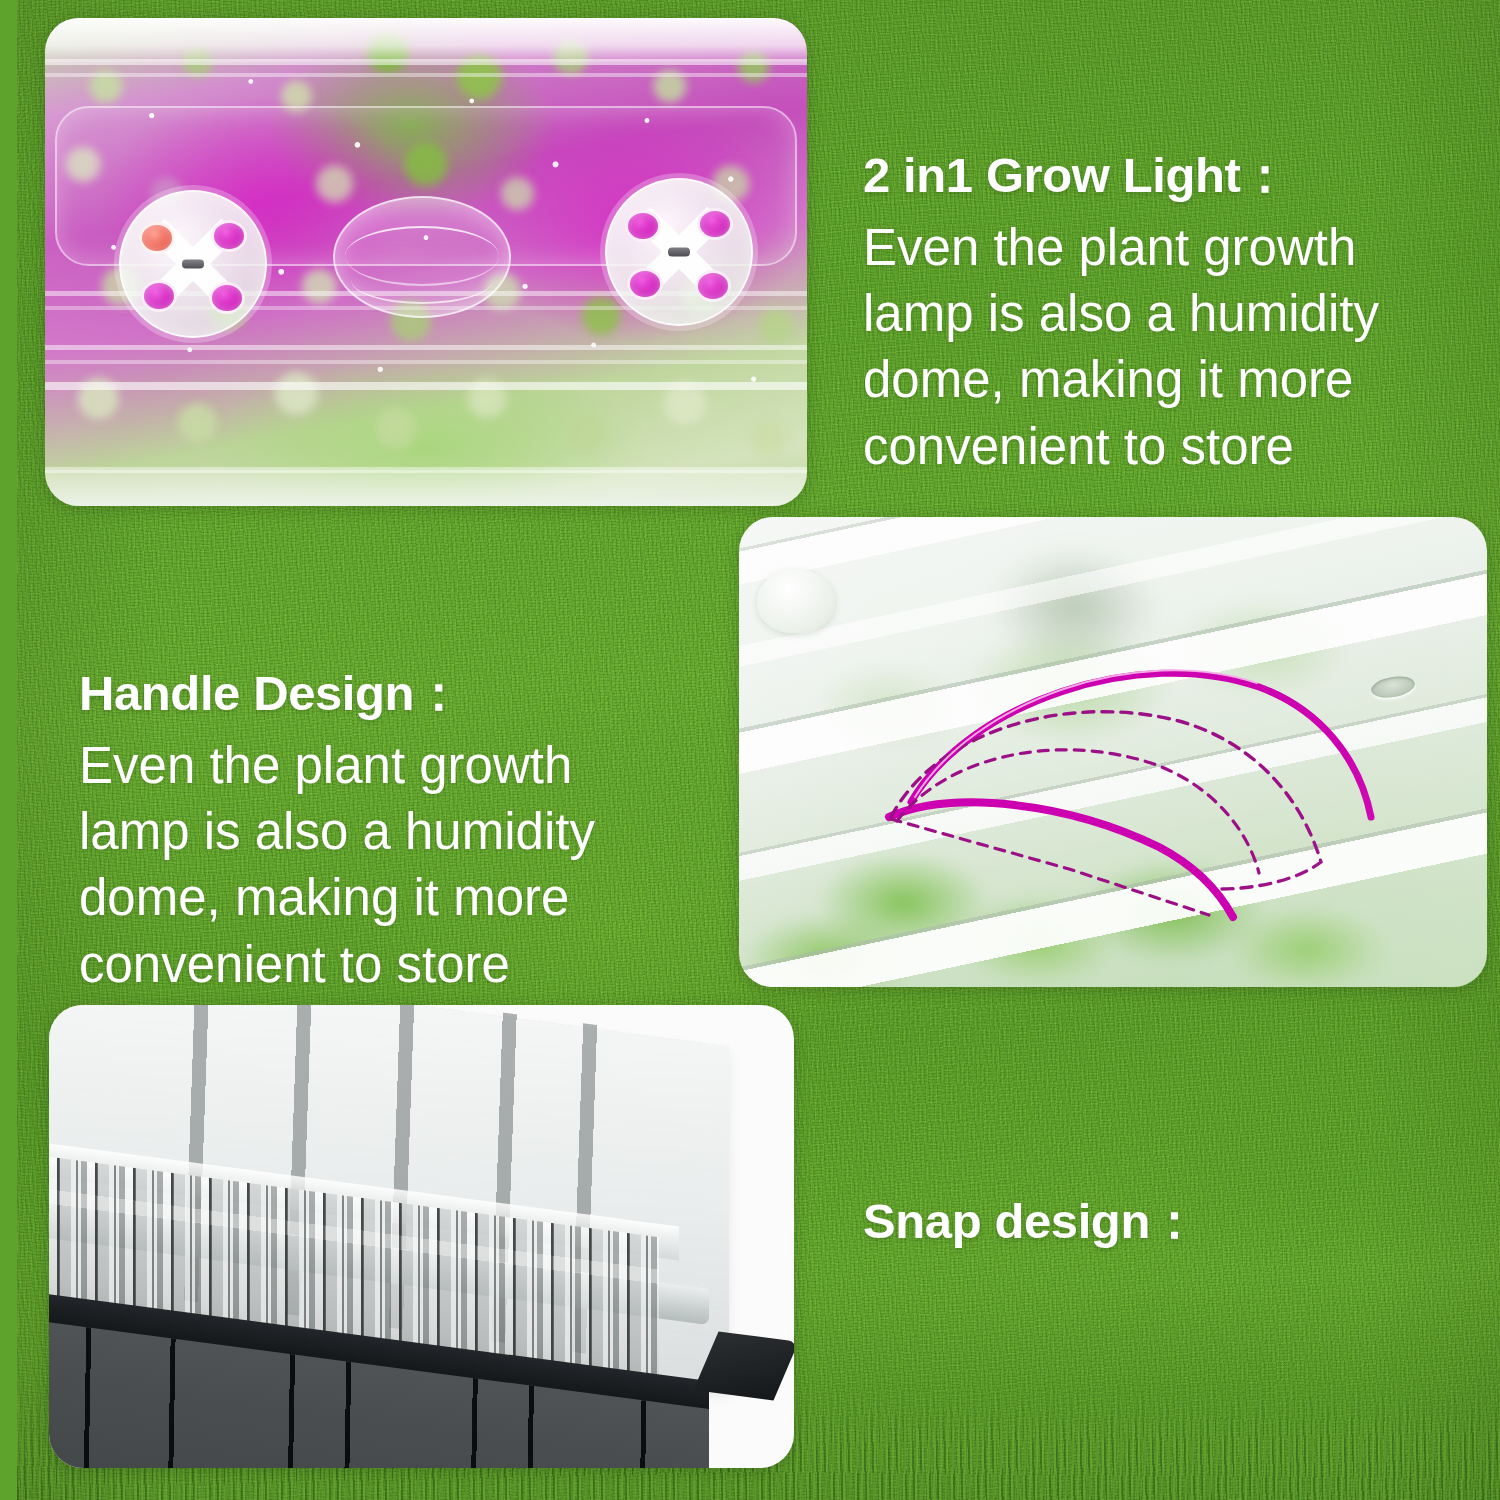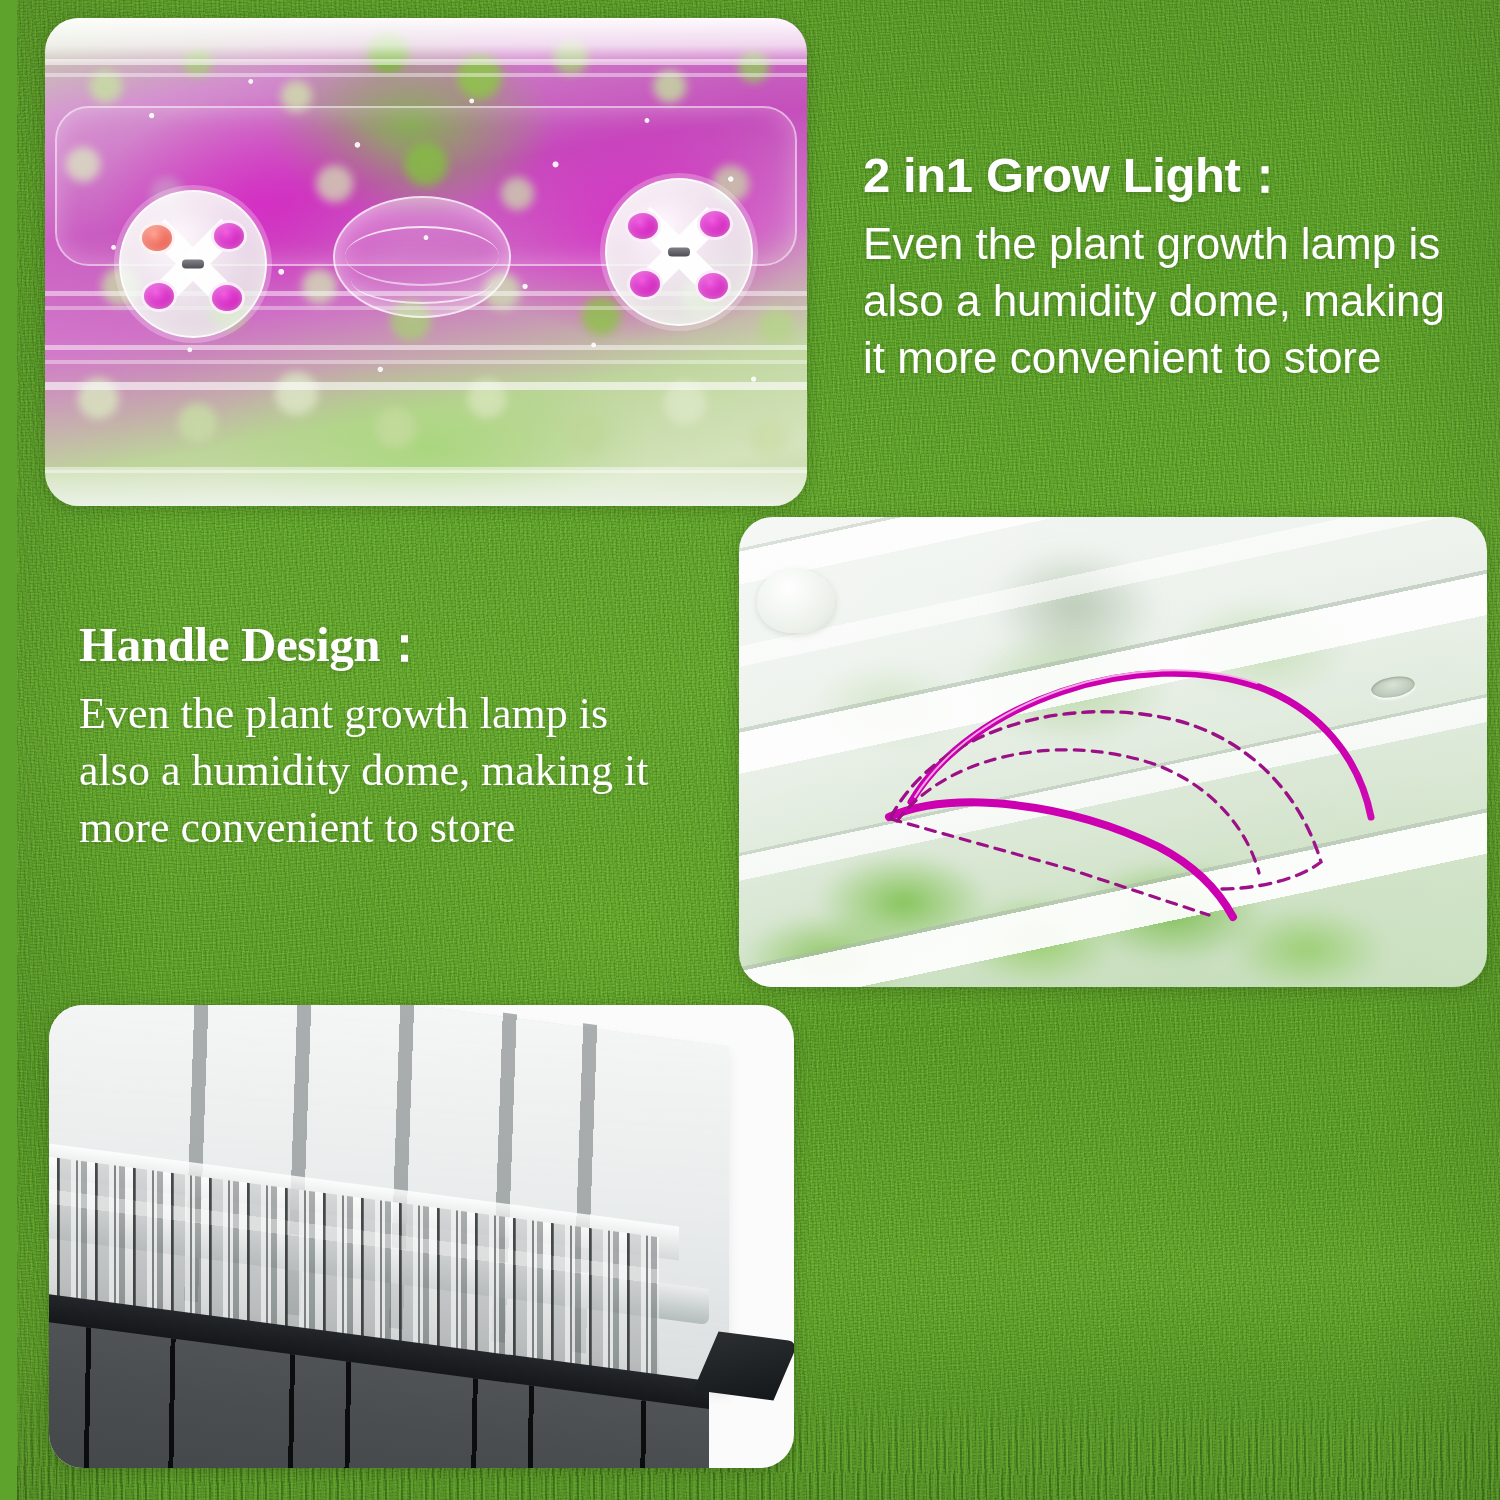--- a/index.html
+++ b/index.html
@@ -361,28 +361,28 @@
   .txt h2{
     font-size:49px;
     font-weight:700;
     letter-spacing:-.4px;
     line-height:1.12;
     margin:0 0 12px 0;
     text-shadow:0 2px 5px rgba(0,0,0,.18);
     white-space:nowrap;
   }
   .txt p{
-    font-size:44px;
+    font-size:51px;
     font-weight:400;
     line-height:1.30;
     margin:0;
     text-shadow:0 1px 4px rgba(0,0,0,.16);
   }
   #text-grow-light { left:846px; top:148px;  width:610px; }
-  #text-handle     { left:62px;  top:618px;  width:610px;font-family:Liberation Serif, serif; }
+  #text-handle     { left:62px;  top:666px;  width:610px; }
   #text-snap       { left:846px; top:1194px; width:600px; }
   #text-snap p { white-space:nowrap; }
 </style>
 </head>
 <body>
 
 <div id="stage">
 
   <div class="grass-base"></div>
   <div class="grass-tex"></div>
@@ -467,15 +467,16 @@
     <div class="tr-cells-top"></div>
     <div class="tr-cells"></div>
     <div class="tr-cells-rowshade"></div>
     <div class="tr-base-top"></div>
     <div class="tr-base-body"></div>
     <div class="tr-base-ribs"></div>
     <div class="tr-base-rcap"></div>
   </div>
 
   <div class="txt" id="text-snap">
+    <h2>Snap design：</h2>
   </div>
 
 </div>
 
 </body></html>

